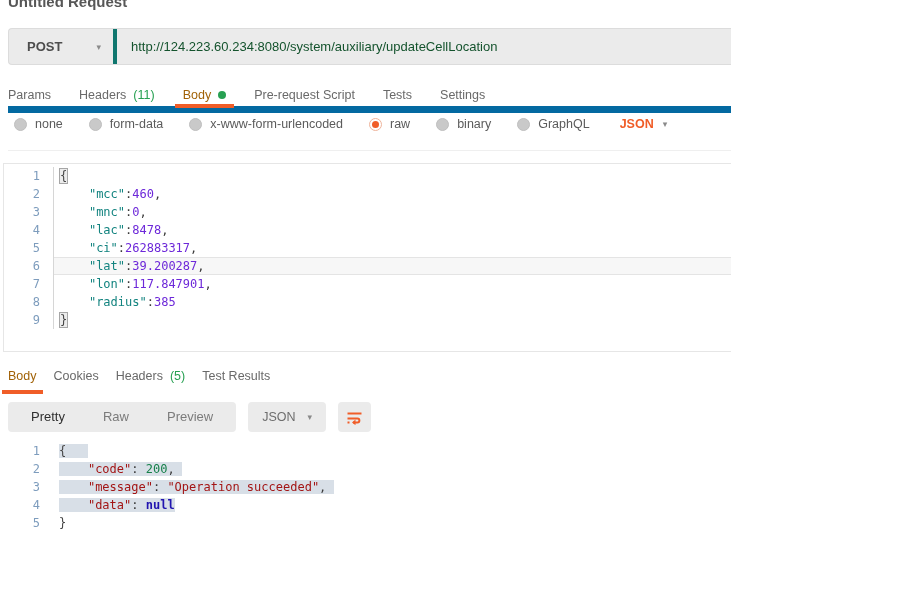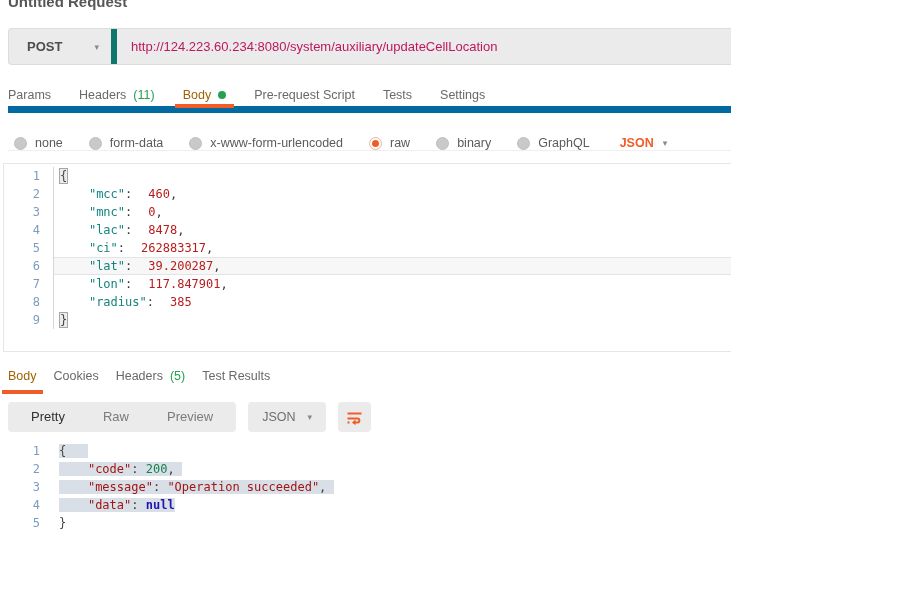--- a/index.html
+++ b/index.html
@@ -8,60 +8,60 @@
     position:relative; width:731px; height:615px; overflow:hidden;
     background:#fff; font-family:"Liberation Sans", sans-serif;
   }
   
   .req-title { position:absolute; top:-7px; left:8px; font-size:15px; font-weight:700; color:#575757; }
 
   
   .urlbar { position:absolute; top:28px; left:8px; right:0; height:37px; display:flex;
             background:#ebebeb; border:1px solid #dcdcdc; border-right:none; border-radius:4px 0 0 4px; }
   .method { width:108px; display:flex; align-items:center; justify-content:space-between;
-            padding:0 12px 0 18px; border-right:6px solid #0f766e; cursor:pointer; }
+            padding:0 12px 0 18px; border-right:4px solid #0f766e; cursor:pointer; }
   .method-label { font-size:13px; font-weight:700; color:#4d4d4d; }
   .caret { font-size:9px; color:#8a8a8a; }
-  .url-field { flex:1; display:flex; align-items:center; padding-left:14px; font-size:13px; color:#be185d;
+  .url-field { flex:1; display:flex; align-items:center; padding-left:14px; font-size:13px; color:#14532d;
                white-space:nowrap; overflow:hidden; }
 
   
   .tabs-row { position:absolute; top:84px; left:8px; right:0; height:29px; display:flex; gap:28px;
               align-items:center; border-bottom:7px solid #0369a1; }
   .tab { position:relative; height:100%; display:flex; align-items:center; gap:7px;
          font-size:12.5px; color:#696969; cursor:pointer; white-space:nowrap; }
   .tab.active { color:#a16207; }
   .tab.active::after { content:""; position:absolute; left:-8px; right:-8px; bottom:-2px; height:4px;
                        background:var(--accent); }
   .dot { width:8px; height:8px; border-radius:50%; background:var(--green); }
   .count { color:var(--green); }
 
   
   .radio-row { position:absolute; top:117px; left:8px; right:0; height:34px; display:flex; gap:26px;
-               align-items:flex-end; border-bottom:1px solid #efefef; padding-left:6px; }
+               align-items:flex-start; border-bottom:1px solid #efefef; padding-left:6px; }
   .opt { display:flex; align-items:center; gap:8px; font-size:12.5px; color:#5b5b5b; cursor:pointer; }
   .rb { width:13px; height:13px; border-radius:50%; background:#c9c9c9; border:1px solid #bfbfbf; position:relative; }
   .rb.sel { background:#fff; border:1px solid #eeb49b; }
   .rb.sel::after { content:""; position:absolute; left:2px; top:2px; width:7px; height:7px; border-radius:50%;
                    background:var(--accent); }
   .lang-select { display:flex; align-items:center; gap:9px; margin-left:4px; cursor:pointer; }
   .lang-select .lang { font-size:12.5px; font-weight:700; color:var(--accent); }
 
   
   .editor { font-family:"DejaVu Sans Mono", monospace; font-size:12px; line-height:18px; }
   .editor-req { position:absolute; top:163px; left:3px; right:0; height:189px;
                 border:1px solid #e6e6e6; border-right:none; padding-top:3px; }
   .editor-resp { position:absolute; top:442px; left:3px; right:0; height:96px; }
   .cl { display:flex; height:18px; }
   .ln { flex:none; width:50px; text-align:right; padding-right:13px; color:#7d9cbd; }
   .editor-req .ln { border-right:1px solid #d6d6d6; }
   .code { flex:1; white-space:pre; padding-left:6px; color:#3a3a3a; }
   .cl.active .code { background:#f7f7f7; box-shadow:inset 0 1px 0 #e4e4e4, inset 0 -1px 0 #e4e4e4; }
   .tok.key  { color:#12837f; }
-  .tok.val  { color:#b91c1c;margin-left:16px; }
+  .tok.val  { color:#6d28d9; }
   .tok.punc { color:#3a3a3a; }
   .tok.brace{ color:#444; }
   .tok.bm   { background:#ececec; outline:1px solid #a6a6a6; }
   .tok.rkey { color:#a31515; }
   .tok.rstr { color:#a31515; }
   .tok.rnum { color:#16804a; }
   .tok.ratom{ color:#2215b0; font-weight:700; }
   .tok.sel  { background:#d8dfe7; }
 
   

